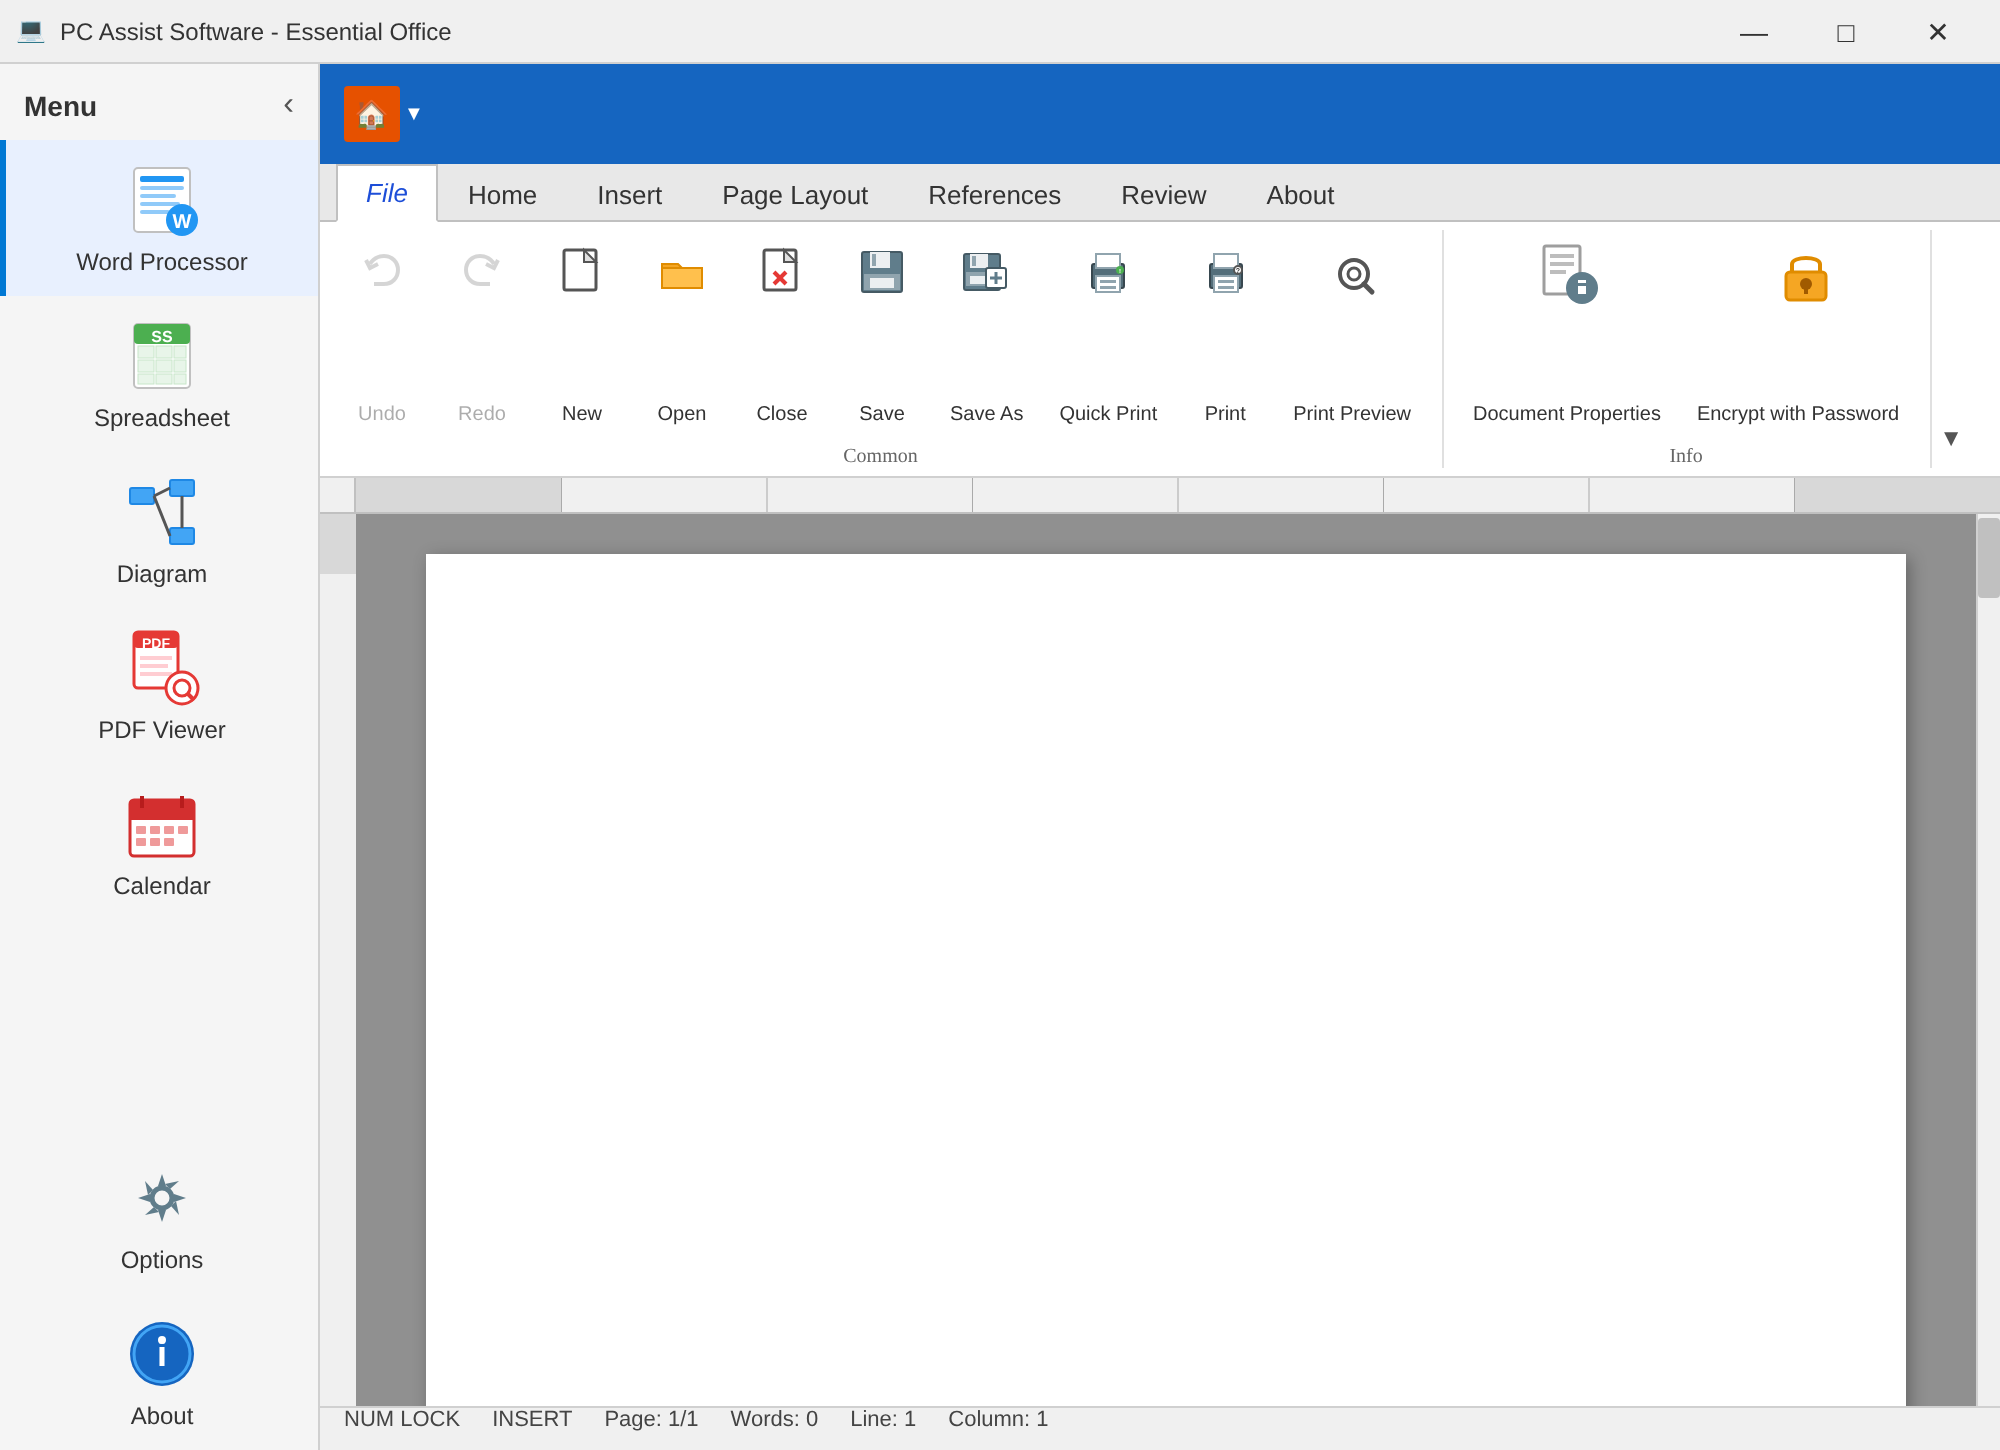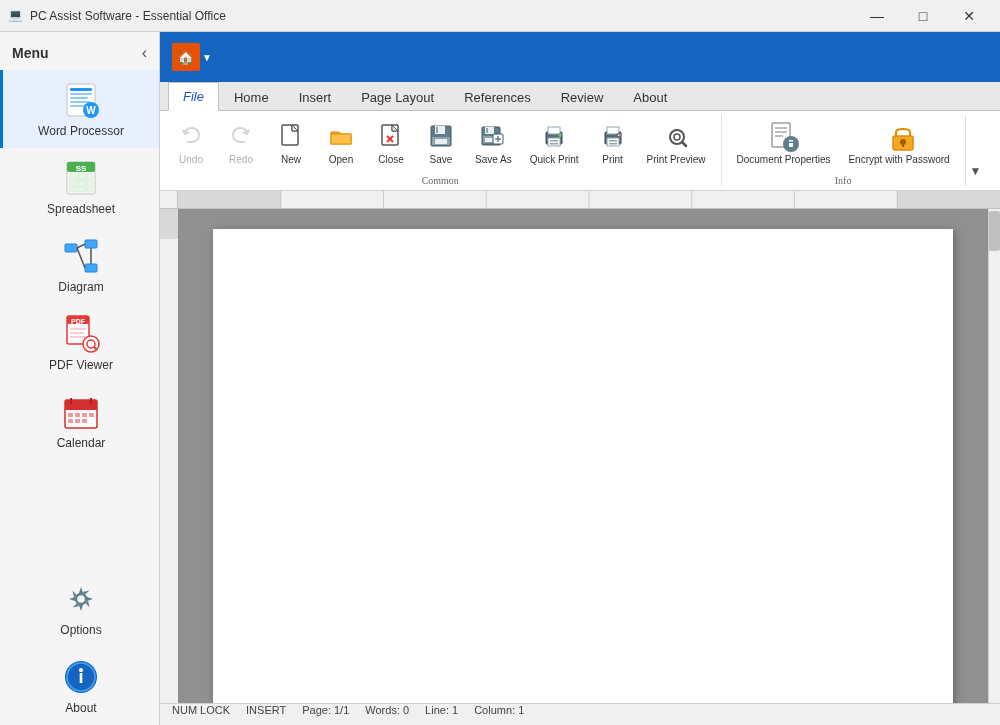--- a/index.html
+++ b/index.html
@@ -87,21 +87,21 @@
       padding: 0 8px; border-right: 1px solid #e0e0e0;
     }
     .ribbon-group:last-child { border-right: none; }
     .ribbon-group-items { display: flex; align-items: flex-start; gap: 4px; flex: 1; }
     .ribbon-group-label {
       font-size: 10px; color: #666; margin-top: 4px; text-align: center; font-family: Liberation Serif, serif;
     }
     .ribbon-btn {
       display: flex; flex-direction: column; align-items: center; justify-content: flex-start;
       padding: 4px 6px; cursor: pointer; border: 1px solid transparent;
-      border-radius: 2px; min-width: 44px; background: transparent;
+      border-radius: 2px; min-width: 44px; background: transparent; gap: 48px;
     }
     .ribbon-btn.disabled { opacity: 0.4; cursor: default; }
     .ribbon-btn-icon { width: 32px; height: 32px; display: flex; align-items: center; justify-content: center; }
     .ribbon-btn-label { font-size: 10px; color: #333; margin-top: 2px; text-align: center; line-height: 1.2; }
 
     .ribbon-expand-btn {
       display: flex; align-items: center; justify-content: center;
       padding: 4px; cursor: pointer; align-self: flex-end; margin-bottom: 4px;
       color: #555;
     }

